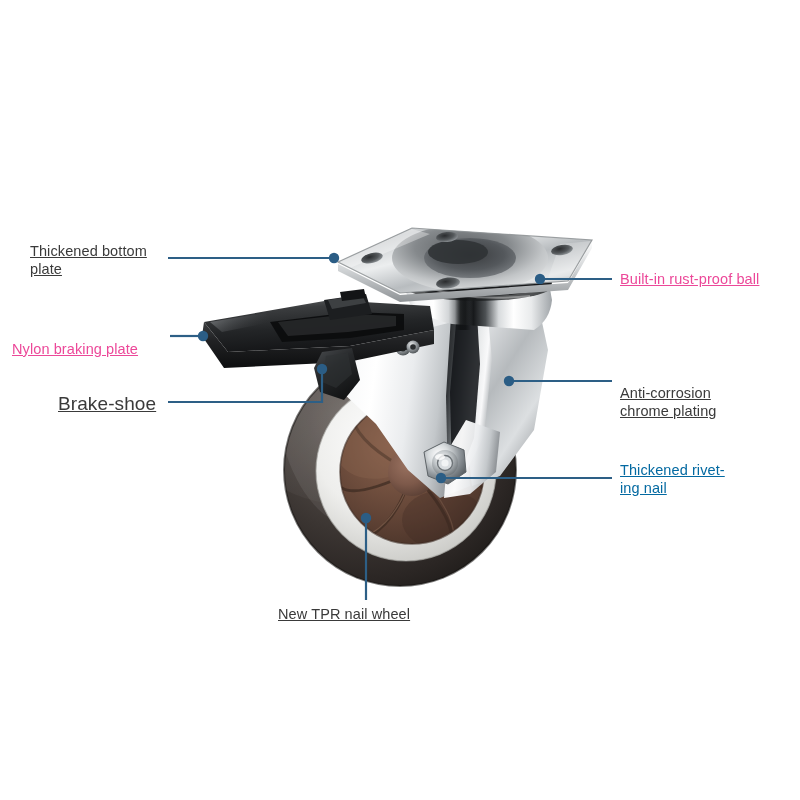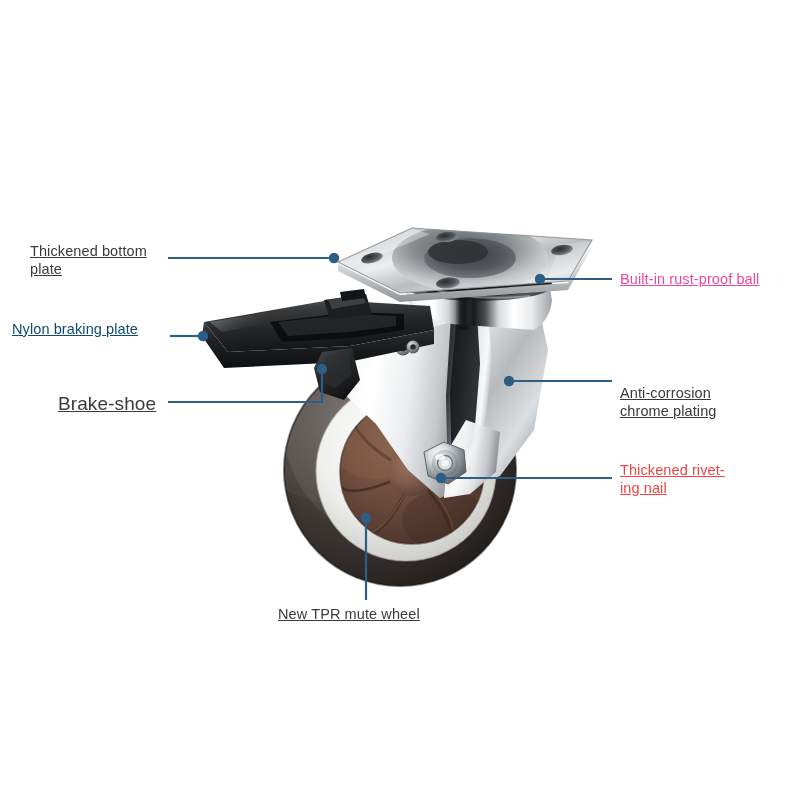--- a/index.html
+++ b/index.html
@@ -334,23 +334,23 @@
         <polyline points="446,478 612,478" fill="none" stroke="#2d5f86" stroke-width="2.2" stroke-linecap="butt" stroke-linejoin="miter"></polyline>
         <circle cx="441" cy="478" r="5.2" fill="#2b5d85"></circle>
         <polyline points="366,521 366,600" fill="none" stroke="#2d5f86" stroke-width="2.2" stroke-linecap="butt" stroke-linejoin="miter"></polyline>
         <circle cx="366" cy="518" r="5.2" fill="#2b5d85"></circle>
       </g>
   </svg>
 
   <div id="labels">
       <div class="callout-label" style="left: 30px; top: 243px; width: 130px; color: rgb(58, 58, 58); font-size: 14.5px;">Thickened bottom
 plate</div>
-      <div class="callout-label" style="left: 12px; top: 321px; width: 150px; color: #0c4a6e; font-size: 14.5px;">Nylon braking plate</div>
+      <div class="callout-label" style="left: 12px; top: 341px; width: 150px; color: #ec4899; font-size: 14.5px;">Nylon braking plate</div>
       <div class="callout-label" style="left: 58px; top: 392px; width: 110px; color: rgb(58, 58, 58); font-size: 19px;">Brake-shoe</div>
       <div class="callout-label" style="left: 620px; top: 271px; width: 180px; color: #ec4899; font-size: 14.5px;">Built-in rust-proof ball</div>
       <div class="callout-label" style="left: 620px; top: 365px; width: 170px; color: rgb(58, 58, 58); font-size: 14.5px; margin-top: 20px;">Anti-corrosion
 chrome plating</div>
-      <div class="callout-label" style="left: 620px; top: 462px; width: 170px; color: #ef4444; font-size: 14.5px;">Thickened rivet-
+      <div class="callout-label" style="left: 620px; top: 462px; width: 170px; color: #0369a1; font-size: 14.5px;">Thickened rivet-
 ing nail</div>
-      <div class="callout-label" style="left: 278px; top: 606px; width: 220px; color: rgb(58, 58, 58); font-size: 14.5px;">New TPR mute wheel</div>
+      <div class="callout-label" style="left: 278px; top: 606px; width: 220px; color: rgb(58, 58, 58); font-size: 14.5px;">New TPR nail wheel</div>
     </div>
 
 </div>
 
 </body></html>

